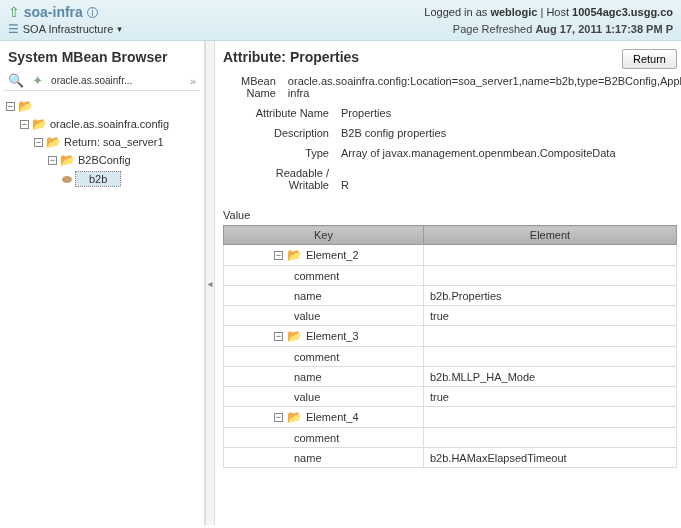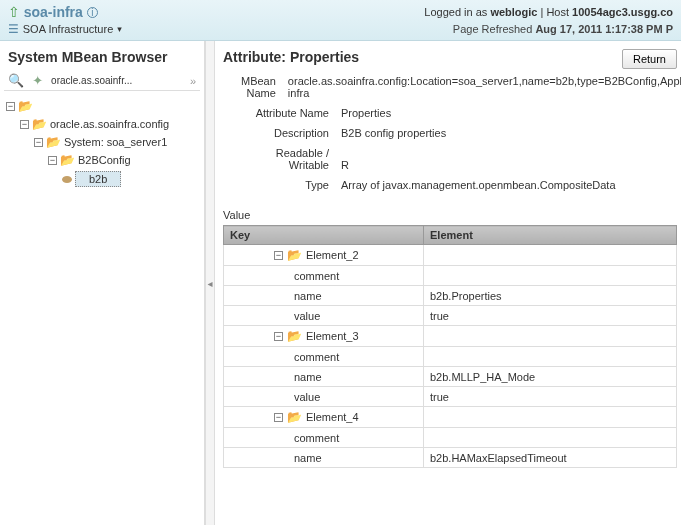--- a/index.html
+++ b/index.html
@@ -43,21 +43,21 @@
 .right-header { display: flex; justify-content: space-between; align-items: flex-start; margin-bottom: 2px; }
 .attr-title { font-size: 14px; font-weight: bold; color: #333; }
 .return-btn { background: linear-gradient(#fff, #e8e8e8); border: 1px solid #aaa; border-radius: 2px; padding: 3px 10px; font-size: 11px; cursor: pointer; }
 .info-table { margin-left: 18px; margin-bottom: 14px; }
 .info-row { display: flex; padding: 4px 0; align-items: flex-end; }
 .info-label { width: 100px; text-align: right; color: #333; padding-right: 12px; }
 .info-value { color: #333; flex: 1; word-wrap: break-word; }
 .value-section { }
 .value-label { font-weight: normal; color: #333; margin-bottom: 4px; }
 .data-table { border: 1px solid #ccc; border-collapse: collapse; width: 100%; }
-.data-table th { background: linear-gradient(#c8c8c8, #b0b0b0); border: 1px solid #999; padding: 3px 6px; text-align: left; font-weight: bold; font-size: 11px; }
+.data-table th { background: linear-gradient(#c8c8c8, #b0b0b0); border: 1px solid #999; padding: 3px 6px; text-align: center; font-weight: normal; font-size: 11px; }
 .data-table td { border: 1px solid #ddd; padding: 3px 6px; font-size: 11px; height: 20px; }
 .key-cell { display: flex; align-items: center; gap: 4px; }
 .key-indent { display: inline-block; }
 </style>
 </head>
 <body>
 
 <div class="header">
   <div class="header-row1">
     <div class="title-area">
@@ -96,21 +96,21 @@
         <span class="folder-icon">📂</span>
       </div>
       <div class="tree-row indent1">
         <span class="tree-toggle">−</span>
         <span class="folder-icon">📂</span>
         <span class="tree-label">oracle.as.soainfra.config</span>
       </div>
       <div class="tree-row indent2">
         <span class="tree-toggle">−</span>
         <span class="folder-icon">📂</span>
-        <span class="tree-label">System: soa_server1</span>
+        <span class="tree-label">Return: soa_server1</span>
       </div>
       <div class="tree-row indent3">
         <span class="tree-toggle">−</span>
         <span class="folder-icon">📂</span>
         <span class="tree-label">B2BConfig</span>
       </div>
       <div class="tree-row indent4">
         <span class="bean-icon"></span>
         <span class="tree-label selected">b2b</span>
       </div>
@@ -133,26 +133,26 @@
         </div>
       <div class="info-row">
           <div class="info-label">Attribute Name</div>
           <div class="info-value">Properties</div>
         </div>
       <div class="info-row">
           <div class="info-label">Description</div>
           <div class="info-value">B2B config properties</div>
         </div>
       <div class="info-row">
+          <div class="info-label">Type</div>
+          <div class="info-value">Array of javax.management.openmbean.CompositeData</div>
+        </div>
+      <div class="info-row">
           <div class="info-label">Readable / Writable</div>
           <div class="info-value">R</div>
-        </div>
-      <div class="info-row">
-          <div class="info-label">Type</div>
-          <div class="info-value">Array of javax.management.openmbean.CompositeData</div>
         </div>
     </div>
     <div class="value-section">
       <div class="value-label">Value</div>
       <table class="data-table">
         <thead>
           <tr>
             <th style="width:200px">Key</th>
             <th>Element</th>
           </tr>

